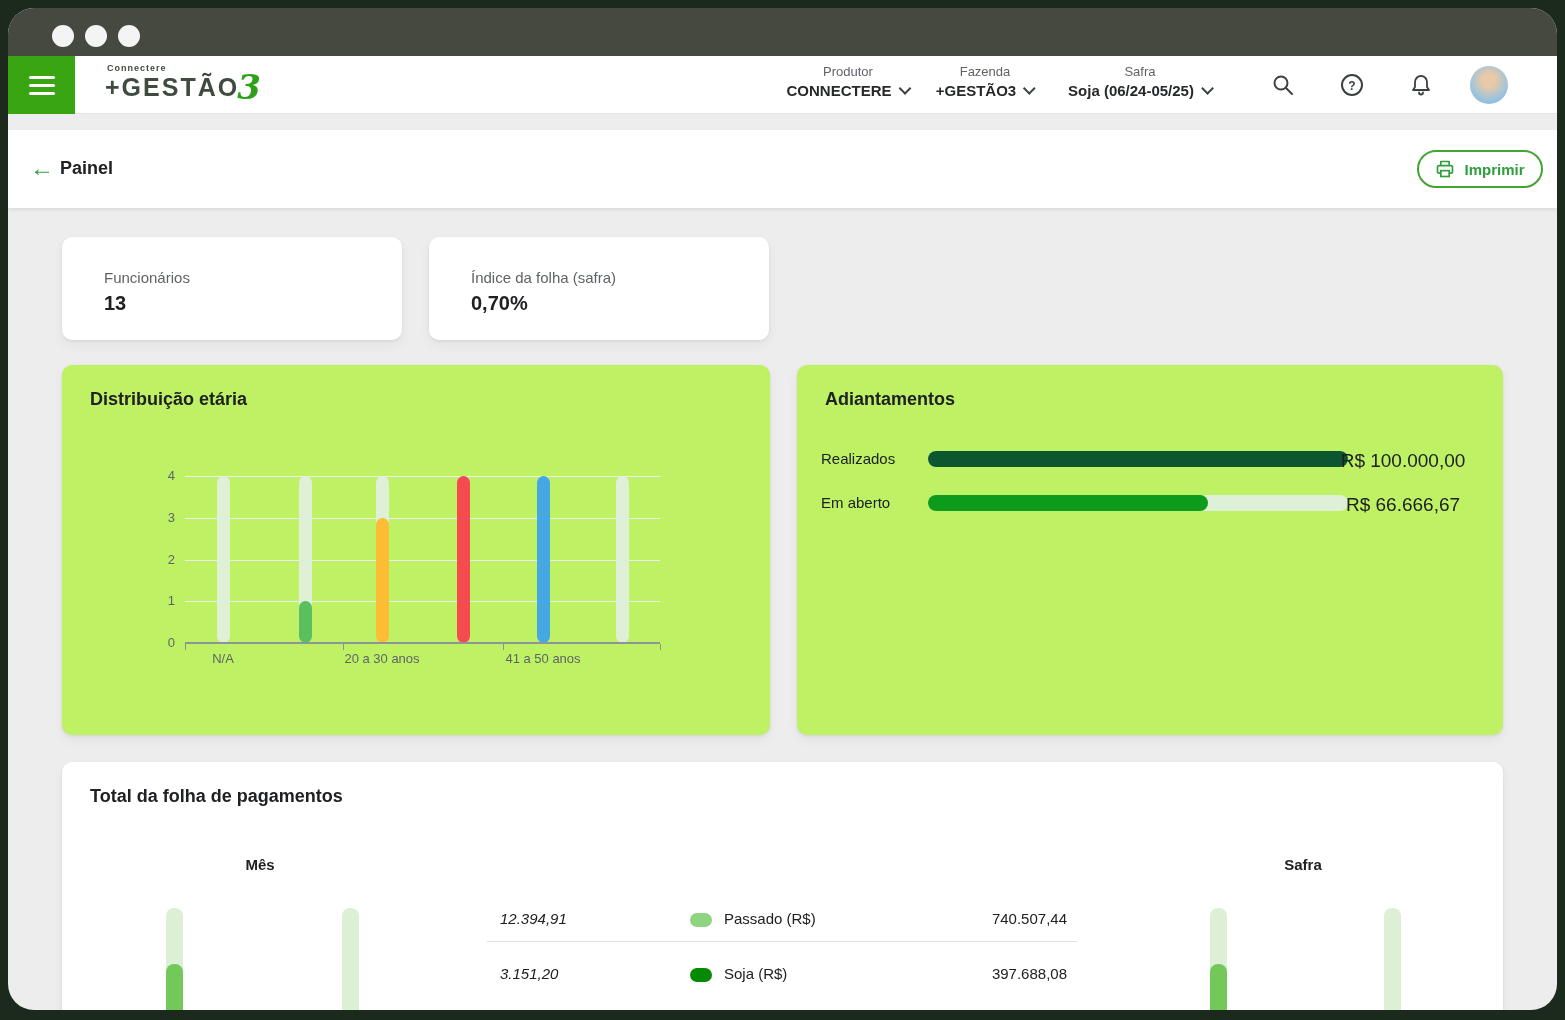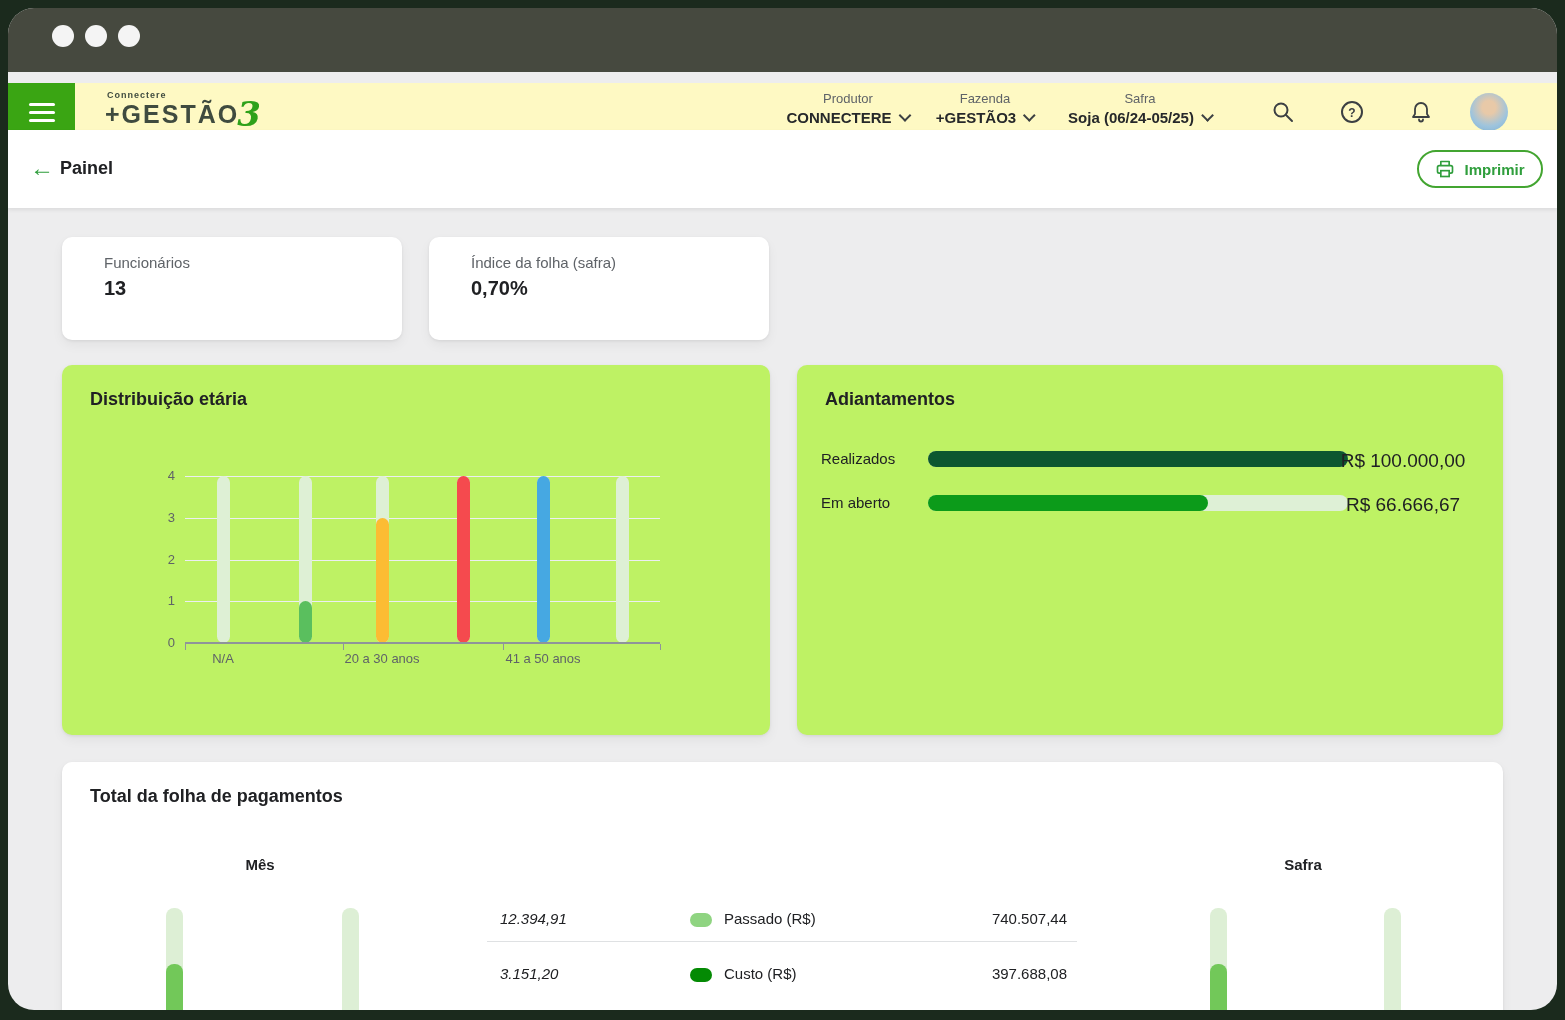--- a/index.html
+++ b/index.html
@@ -7,21 +7,21 @@
   body { background:#1b2a1d; font-family:"Liberation Sans", sans-serif; position:relative; }
 
   .window { position:absolute; left:8px; top:8px; width:1549px; height:1002px;
             border-radius:26px; overflow:hidden; background:#ededee; }
 
   
   .chrome { position:absolute; left:0; top:0; width:100%; height:64px; background:#46493f; }
   .dot { position:absolute; top:17px; width:22px; height:22px; border-radius:50%; background:#f4f4f4; }
 
   
-  .appbar { position:absolute; left:0; top:75px; width:100%; height:58px; background:#fef9c3;
+  .appbar { position:absolute; left:0; top:48px; width:100%; height:58px; background:#ffffff;
             border-bottom:1px solid #e3e4e6; }
   .menu-btn { position:absolute; left:0; top:0; width:67px; height:58px; background:#3aa513;
               display:flex; flex-direction:column; justify-content:center; align-items:center; gap:5px; cursor:pointer; }
   .menu-btn span { width:26px; height:3px; background:#ffffff; border-radius:2px; }
   .logo { position:absolute; left:97px; top:7px; display:flex; flex-direction:column; }
   .logo-top { font-size:9px; font-weight:700; letter-spacing:1px; color:#3f4b3f; margin-left:2px; }
   .logo-row { display:flex; align-items:flex-start; }
   .logo-main { font-size:25px; font-weight:700; letter-spacing:2px; color:#3f4b3f; line-height:28px; }
   .logo-three { font-family:"DejaVu Serif", serif; font-style:italic; font-weight:700; font-size:34px;
                 color:#2ea11a; line-height:28px; margin-left:-2px; }
@@ -44,21 +44,21 @@
                box-shadow:0 2px 4px rgba(0,0,0,.08); }
   .back-btn { position:absolute; left:22px; top:25px; font-size:24px; color:#2f9e3c; cursor:pointer; line-height:26px; }
   .page-title { position:absolute; left:52px; top:28px; font-size:18px; font-weight:600; color:#202124; }
   .print-btn { position:absolute; right:14px; top:20px; width:126px; height:38px; border:2px solid #43a531;
                border-radius:20px; background:#fff; display:flex; align-items:center; justify-content:center;
                gap:9px; cursor:pointer; }
   .print-btn .lbl { font-size:15px; font-weight:600; color:#2f9e3c; }
 
   
   .stat-card { position:absolute; top:229px; width:340px; height:103px; background:#fff; border-radius:10px;
-               box-shadow:0 1px 3px rgba(0,0,0,.07), 0 5px 12px rgba(0,0,0,.05); padding:17px 42px; }
+               box-shadow:0 1px 3px rgba(0,0,0,.07), 0 5px 12px rgba(0,0,0,.05); padding:32px 42px; }
   .stat-label { font-size:15px; color:#5f6368; }
   .stat-value { font-size:20px; font-weight:700; color:#202124; margin-top:6px; }
 
   
   .panel { position:absolute; top:357px; height:370px; background:#bef264; border-radius:10px;
            box-shadow:0 1px 3px rgba(0,0,0,.07), 0 5px 12px rgba(0,0,0,.05); }
   .panel-title { position:absolute; left:28px; top:24px; font-size:18px; font-weight:700; color:#202124; }
 
   
   #age-plot { position:absolute; left:123px; top:111px; width:475px; height:167px; }
@@ -243,17 +243,17 @@
 
     <div class="pay-val-month" style="top:148px">12.394,91</div>
     <div class="legend-dot" style="top: 151px; background: rgb(143, 212, 129);" id="legend-dot-0"></div>
     <div class="legend-lbl" style="top:148px">Passado (R$)</div>
     <div class="pay-val-season" style="top:148px">740.507,44</div>
 
     <div class="pay-divider"></div>
 
     <div class="pay-val-month" style="top:203px">3.151,20</div>
     <div class="legend-dot" style="top: 206px; background: rgb(4, 138, 4);" id="legend-dot-1"></div>
-    <div class="legend-lbl" style="top:203px">Custo (R$)</div>
+    <div class="legend-lbl" style="top:203px">Soja (R$)</div>
     <div class="pay-val-season" style="top:203px">397.688,08</div>
   </div>
 
 </div>
 
 </body></html>

